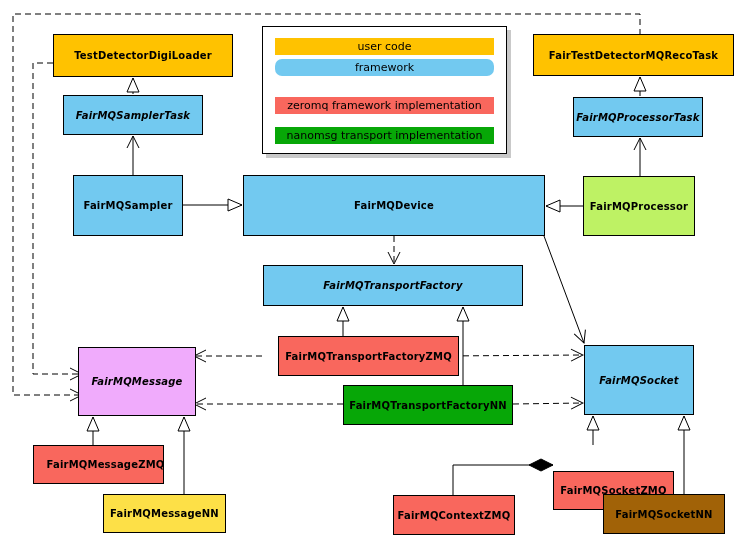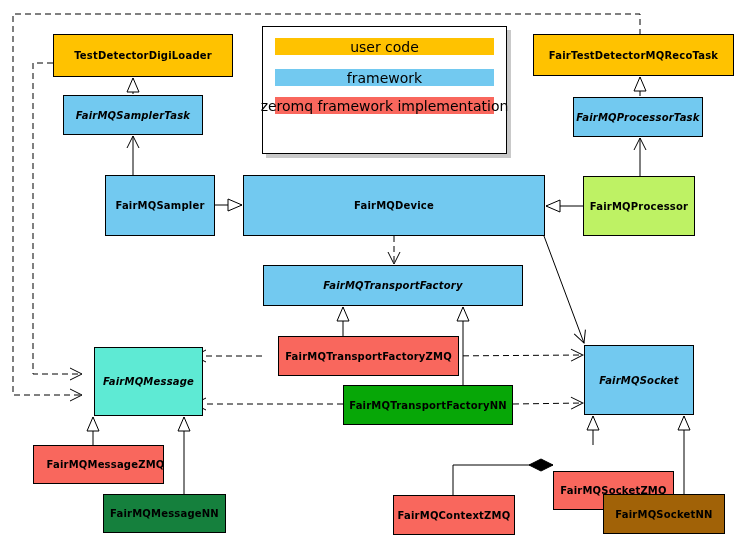--- a/index.html
+++ b/index.html
@@ -15,21 +15,21 @@
     white-space:nowrap;letter-spacing:0.2px;
   }
   .node.abstract{font-style:italic;}
   .legend{
     position:absolute;box-sizing:border-box;background:#fff;border:1px solid #000;
     box-shadow:4px 4px 0 #c9c9c9;
   }
   .legend-bar{
     position:absolute;box-sizing:border-box;left:12px;width:219px;height:17px;
     display:flex;align-items:center;justify-content:center;
-    font-size:14px;color:#000;white-space:nowrap;
+    font-size:11px;color:#000;white-space:nowrap;
   }
 </style>
 </head>
 <body>
 
 <div id="canvas">
 
   <svg id="wires" viewBox="0 0 748 549" xmlns="http://www.w3.org/2000/svg">
     <defs>
       <marker id="tri" markerUnits="userSpaceOnUse" markerWidth="16" markerHeight="14" refX="15" refY="7" orient="auto">
@@ -69,35 +69,36 @@
         <path d="M640,35 L640,14 L13,14 L13,395 L82,395" marker-end="url(#open)"></path>
         <path d="M53,63 L33,63 L33,374 L82,374" marker-end="url(#open)"></path>
       </g>
 
       <path d="M453,495 L453,465 L553,465" marker-end="url(#diam)"></path>
     </g>
   </svg>
 
   <div class="legend" style="left:262px;top:26px;width:245px;height:128px">
     <div class="legend-bar" style="top: 11px; background: rgb(255, 194, 0);">user code</div>
-    <div class="legend-bar" style="top: 42px; background: rgb(114, 201, 240);">framework</div>
+    <div class="legend-bar" style="top: 32px; background: rgb(114, 201, 240); border-radius: 7px;">framework</div>
     <div class="legend-bar" style="top: 70px; background: rgb(249, 103, 93);">zeromq framework implementation</div>
+    <div class="legend-bar" style="top: 100px; background: rgb(7, 167, 7);">nanomsg transport implementation</div>
   </div>
 
   <div class="node" style="left: 53px; top: 34px; width: 180px; height: 43px; background: rgb(255, 194, 0);">TestDetectorDigiLoader</div>
   <div class="node" style="left: 533px; top: 34px; width: 201px; height: 42px; background: rgb(255, 194, 0);">FairTestDetectorMQRecoTask</div>
   <div class="node abstract" style="left: 63px; top: 95px; width: 140px; height: 40px; background: rgb(114, 201, 240);">FairMQSamplerTask</div>
   <div class="node abstract" style="left: 573px; top: 97px; width: 130px; height: 40px; background: rgb(114, 201, 240);">FairMQProcessorTask</div>
-  <div class="node" style="left: 73px; top: 175px; width: 110px; height: 61px; background: rgb(114, 201, 240); margin-left: 32px;">FairMQSampler</div>
+  <div class="node" style="left: 73px; top: 175px; width: 110px; height: 61px; background: rgb(114, 201, 240);">FairMQSampler</div>
   <div class="node" style="left: 243px; top: 175px; width: 302px; height: 61px; background: rgb(114, 201, 240);">FairMQDevice</div>
   <div class="node" style="left: 583px; top: 176px; width: 112px; height: 60px; background: #bef264;">FairMQProcessor</div>
   <div class="node abstract" style="left: 263px; top: 265px; width: 260px; height: 41px; background: rgb(114, 201, 240);">FairMQTransportFactory</div>
-  <div class="node abstract" style="left: 94px; top: 347px; width: 109px; height: 69px; background: #5eead4;">FairMQMessage</div>
+  <div class="node abstract" style="left: 78px; top: 347px; width: 118px; height: 69px; background: #f0abfc;">FairMQMessage</div>
   <div class="node abstract" style="left: 584px; top: 345px; width: 110px; height: 70px; background: rgb(114, 201, 240);">FairMQSocket</div>
   <div class="node" style="left: 262px; top: 336px; width: 181px; height: 40px; background: rgb(249, 103, 93); margin-left: 16px;">FairMQTransportFactoryZMQ</div>
   <div class="node" style="left: 343px; top: 385px; width: 170px; height: 40px; background: rgb(7, 167, 7);">FairMQTransportFactoryNN</div>
   <div class="node" style="left: 33px; top: 445px; width: 131px; height: 39px; background: rgb(249, 103, 93); padding-left: 14px;">FairMQMessageZMQ</div>
-  <div class="node" style="left: 103px; top: 494px; width: 123px; height: 39px; background: #15803d;">FairMQMessageNN</div>
+  <div class="node" style="left: 103px; top: 494px; width: 123px; height: 39px; background: #fde047;">FairMQMessageNN</div>
   <div class="node" style="left: 553px; top: 471px; width: 121px; height: 39px; background: rgb(249, 103, 93);">FairMQSocketZMQ</div>
   <div class="node" style="left: 603px; top: 494px; width: 122px; height: 40px; background: #a16207;">FairMQSocketNN</div>
   <div class="node" style="left: 393px; top: 495px; width: 122px; height: 40px; background: rgb(249, 103, 93);">FairMQContextZMQ</div>
 
 </div>
 
 </body></html>

